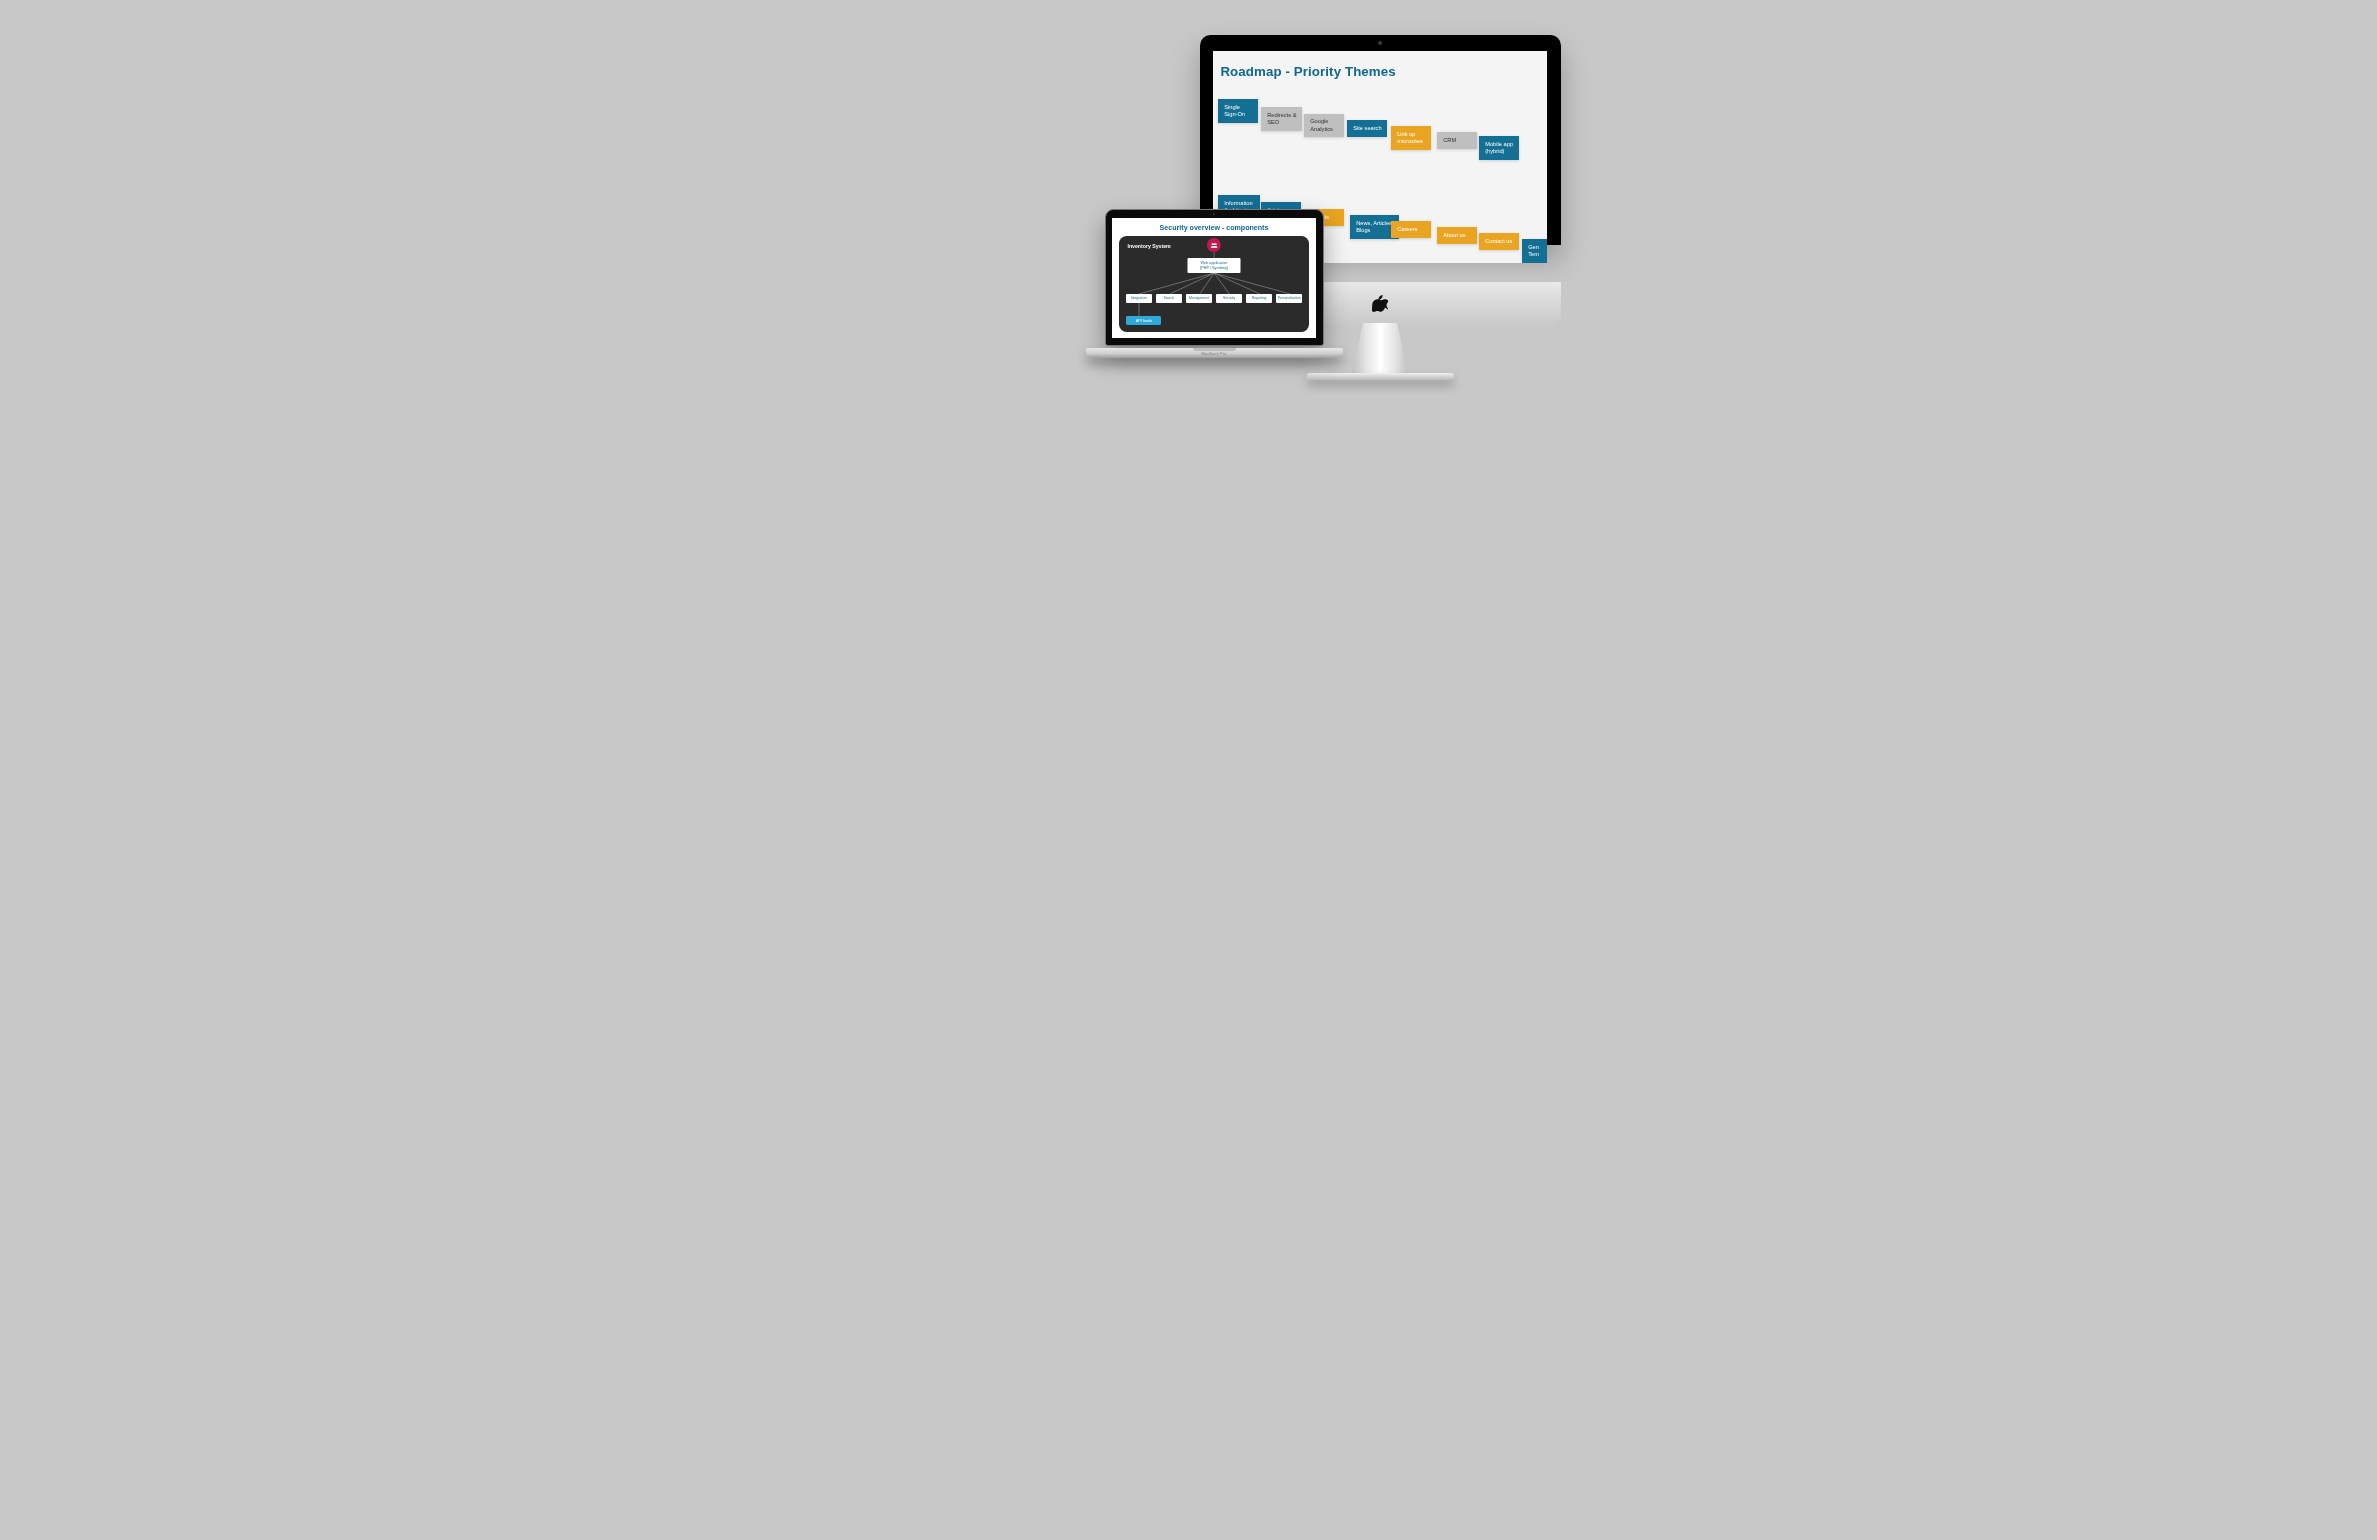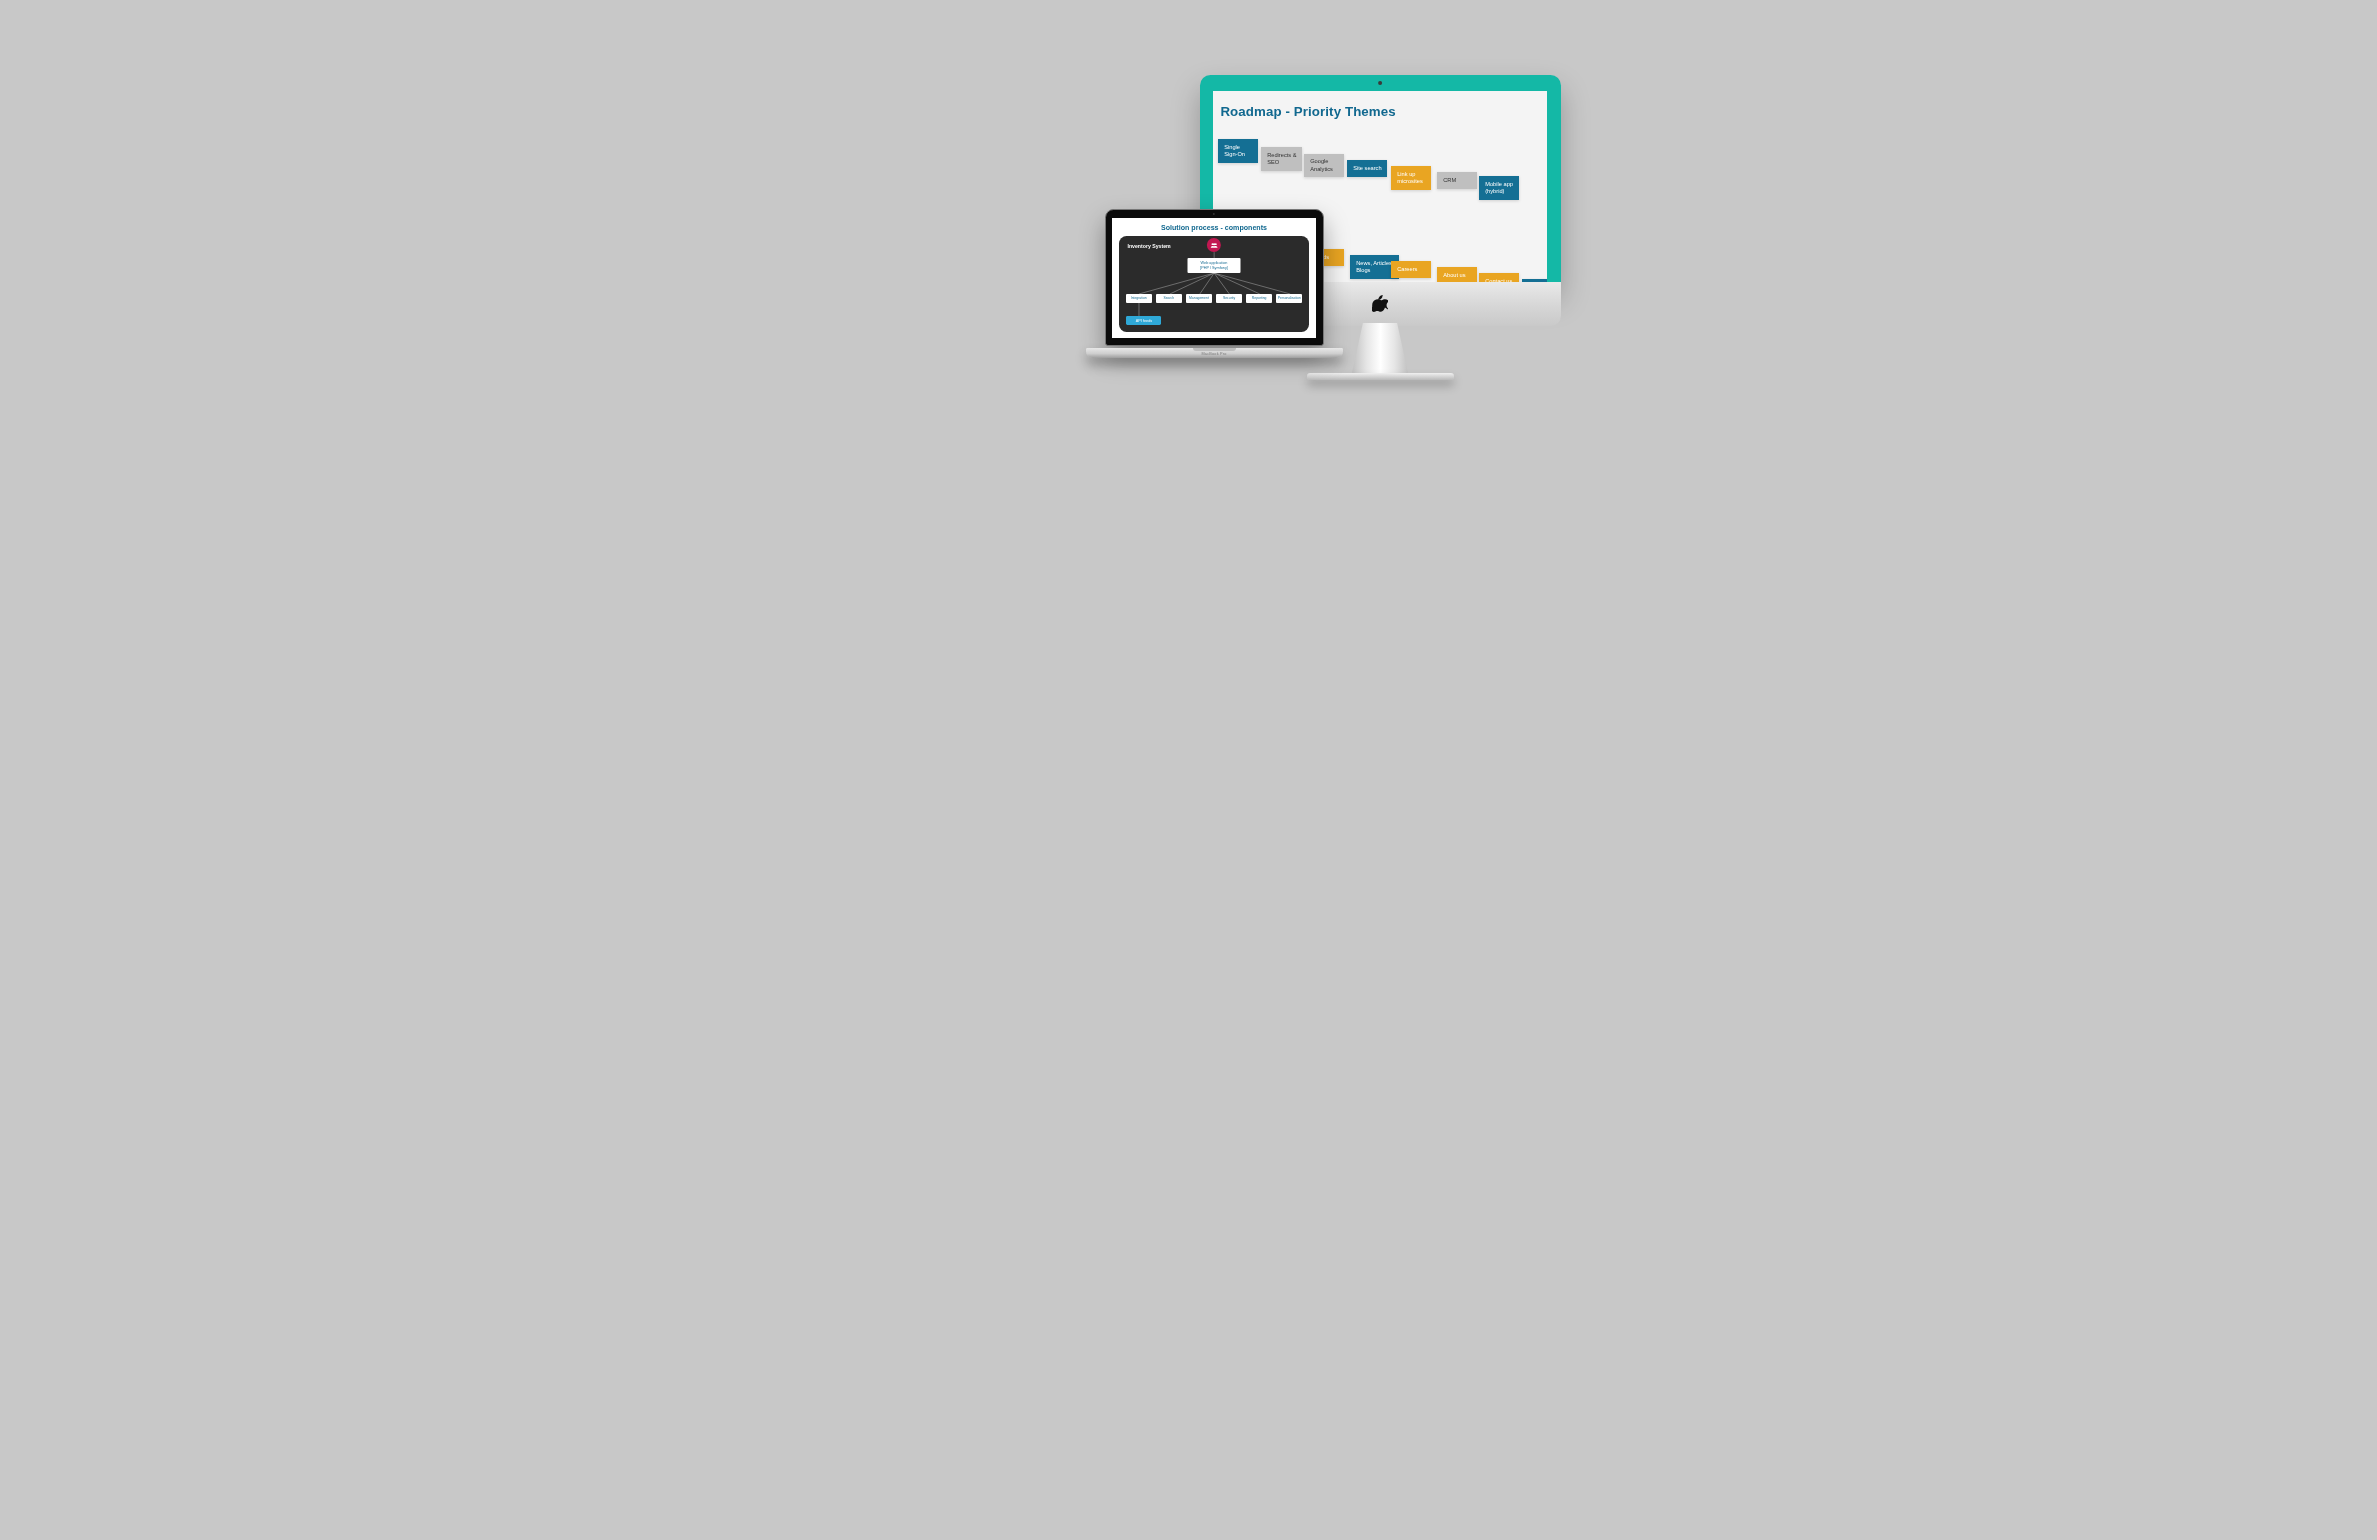--- a/index.html
+++ b/index.html
@@ -23,24 +23,23 @@
     left: 357px;
     top: 35px;
     width: 361px;   
     height: 328px;
   }
   .imac-bezel {
     position: absolute;
     inset: 0 0 auto 0;
     width: 100%;
     height: 210px;
-    background: #14b8a6;
+    background: #000000;
     border-radius: 10.5px 10.5px 0 0;
     box-shadow: 0 14.3px 28.5px rgba(0,0,0,.25);
-    margin-top: 40px;
   }
   .imac-camera {
     position: absolute;
     top: 6.2px; left: 50%;
     width: 3.8px; height: 3.8px;
     background: #3a3a3a;
     border-radius: 50%;
     transform: translateX(-50%);
   }
   .imac-screen {
@@ -321,21 +320,21 @@
       <div class="imac-stand-neck"></div>
       <div class="imac-stand-foot"></div>
     </div>
   </div>
 
   <div class="macbook">
     <div class="mb-bezel">
       <div class="mb-camera"></div>
       <div class="mb-screen">
         <div class="solution">
-          <h2>Solution process - components</h2>
+          <h2>Security overview - components</h2>
           <div class="panel">
             <div class="title">Inventory System</div>
 
             <div class="users-icon">
               <svg viewBox="0 0 36 20">
                   <path d="M11 9a4 4 0 1 0 0-8 4 4 0 0 0 0 8zm14 0a4 4 0 1 0 0-8 4 4 0 0 0 0 8zM18 10a4.5 4.5 0 1 0 0-9 4.5 4.5 0 0 0 0 9zM4 20c0-4 3-7 7-7 2 0 3 .6 4 1.5-1.3 1.4-2 3.3-2 5.5H4zm28 0h-9c0-2.2-.7-4.1-2-5.5 1-.9 2-1.5 4-1.5 4 0 7 3 7 7zm-21 0c0-4 3-7 7-7s7 3 7 7H11z"></path>
                 </svg>
             </div>
 
             <svg class="wires" viewBox="0 0 400 202" preserveAspectRatio="none">

